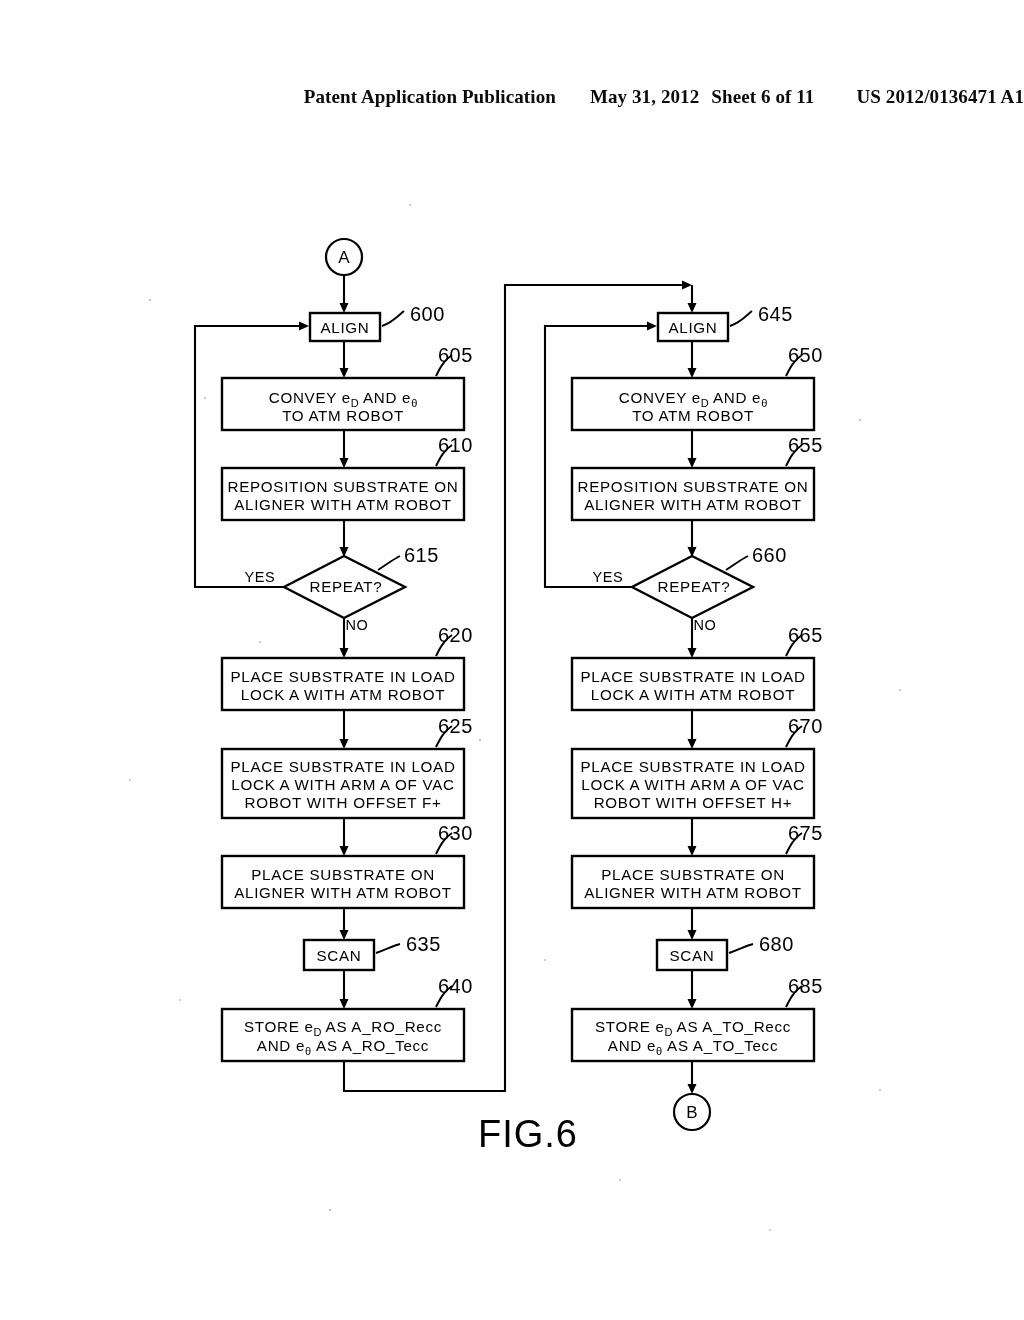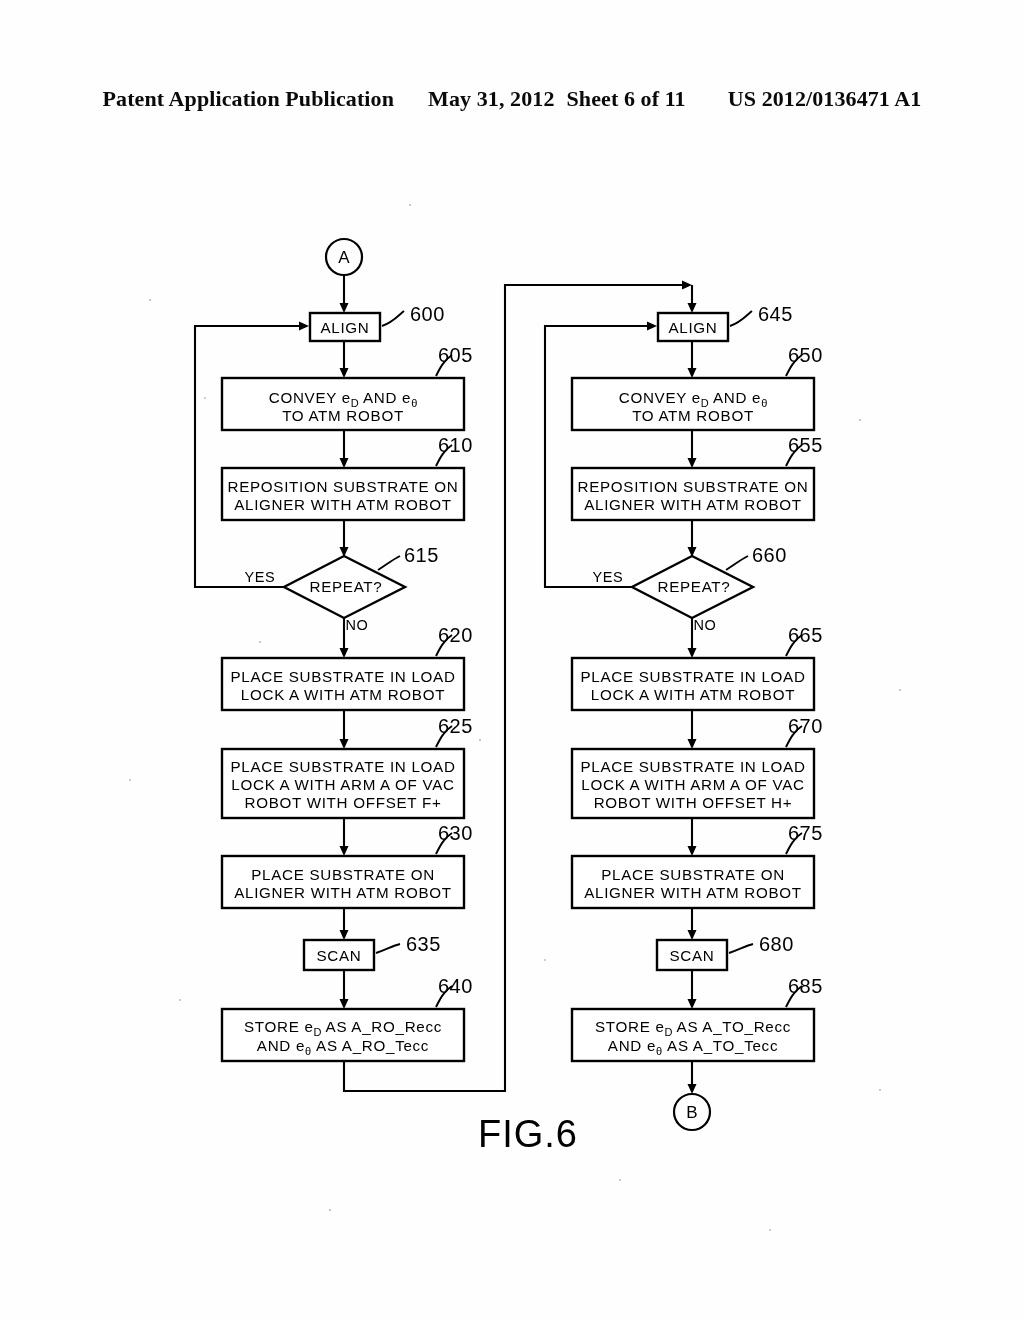--- a/index.html
+++ b/index.html
@@ -19,24 +19,24 @@
     left: 0; top: 0;
     width: 1024px;
     height: 1320px;
     background: #fefefe;
   }
   .hdr {
     position: absolute;
     top: 86px;
     left: 0;
     width: 1024px;
-    text-align: center;
+    text-align: right;
     font-family: "Liberation Serif", serif;
     font-weight: bold;
-    font-size: 22px;
+    font-size: 19px;
     color: #0a0a0a;
     letter-spacing: 0.1px;
     white-space: pre;
   }
   .hdr span { display: inline-block; }
   .hdr .gap1 { width: 34px; }
   .hdr .gap2 { width: 12px; }
   .hdr .gap3 { width: 42px; }
 
   svg#flow {

